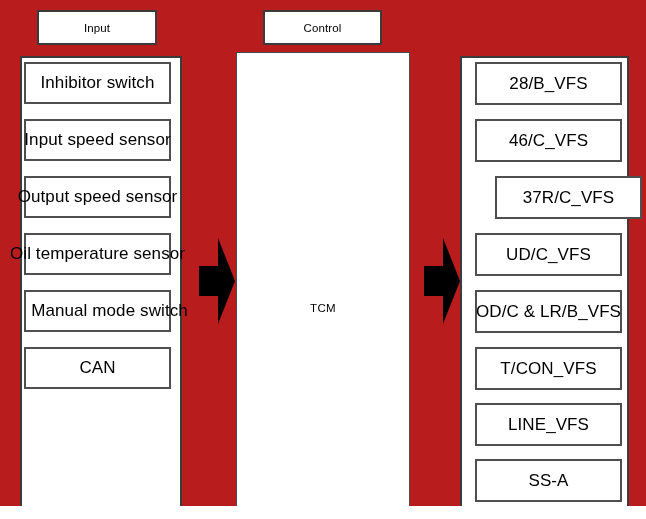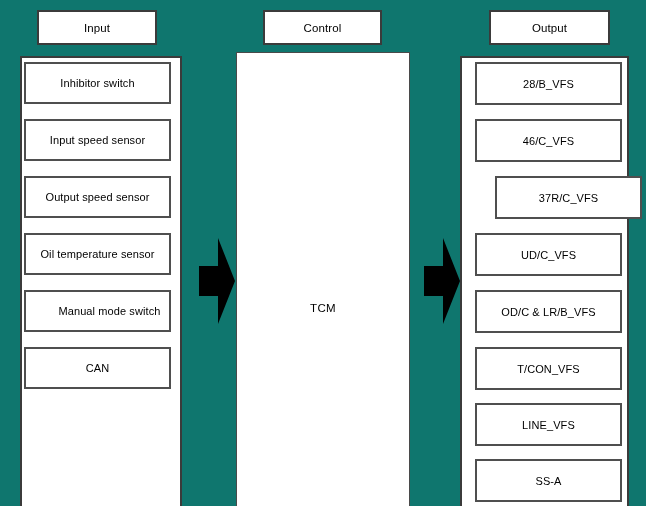--- a/index.html
+++ b/index.html
@@ -8,21 +8,21 @@
     background: #ffffff;
   }
   body {
     font-family: "Liberation Sans", sans-serif;
     -webkit-font-smoothing: antialiased;
   }
   #canvas {
     position: relative;
     width: 646px;
     height: 506px;
-    background: #0f766e;
+    background: #b91c1c;
     overflow: hidden;
   }
 
   
   .hdr-box {
     position: absolute;
     box-sizing: border-box;
     background: #ffffff;
     border: 2px solid #3b3b3b;
     display: flex;
@@ -42,21 +42,21 @@
     border: 1.5px solid #4a4a4a;
   }
   .item-box {
     position: absolute;
     box-sizing: border-box;
     background: #ffffff;
     border: 2px solid #4f4f4f;
     display: flex;
     align-items: center;
     justify-content: center;
-    font-size: 11px;
+    font-size: 17px;
     color: #000000;
     letter-spacing: 0.1px;
     white-space: nowrap;
   }
   .center-label {
     position: absolute;
     font-size: 11.5px;
     color: #000000;
     letter-spacing: 0.3px;
     text-align: center;
@@ -109,23 +109,20 @@
   <div class="container-box thin" style="left:236px; top:52px; width:174px; height:456px;"></div>
 
   <div class="center-label" style="left:236px; top:302px; width:174px;">TCM</div>
 
   <div class="arrow" style="left:424px; top:238px; width:36px; height:86px;">
     <svg width="36" height="86" viewBox="0 0 36 86" xmlns="http://www.w3.org/2000/svg">
       <polygon points="0,28 19,28 19,0 36,43 19,86 19,58 0,58" fill="#000000"></polygon>
     </svg>
   </div>
 
-  <div class="hdr-box" style="left:489px; top:10px; width:121px; height:35px;">
-    <span>Output</span>
-  </div>
 
   <div class="container-box" style="left:460px; top:56px; width:169px; height:452px;"></div>
 
   <div class="item-box" style="left:475px; top:62px; width:147px; height:43px;">
     <span>28/B_VFS</span>
   </div>
   <div class="item-box" style="left:475px; top:119px; width:147px; height:43px;justify-content:center;">
     <span>46/C_VFS</span>
   </div>
   <div class="item-box" style="left:495px; top:176px; width:147px; height:43px;">

